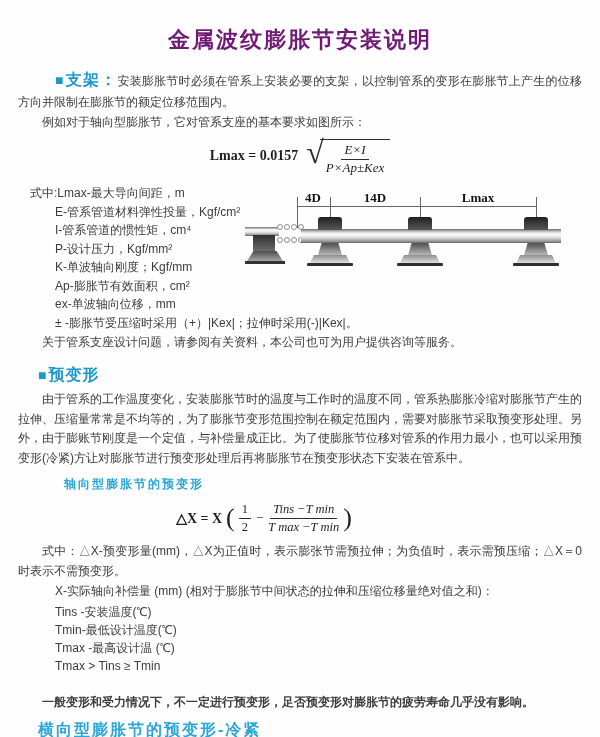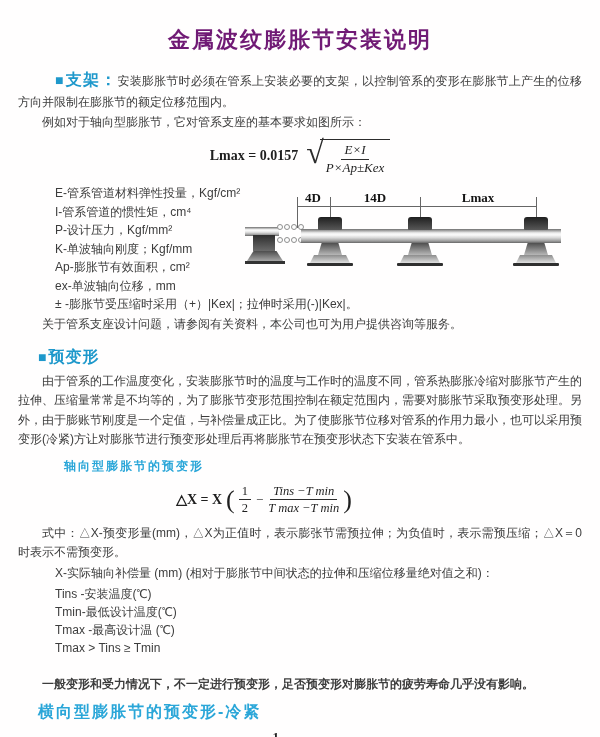--- a/index.html
+++ b/index.html
@@ -114,20 +114,21 @@
       <span class="sqrt-body">
         <span class="frac">
           <span class="num">E×I</span>
           <span class="den">P×Ap±Kex</span>
         </span>
       </span>
     </span>
   </div>
 
   <div class="defs">
+    <div class="def-line lead">式中:Lmax-最大导向间距，m</div>
     <div class="def-line">E-管系管道材料弹性投量，Kgf/cm²</div>
     <div class="def-line">I-管系管道的惯性矩，cm⁴</div>
     <div class="def-line">P-设计压力，Kgf/mm²</div>
     <div class="def-line">K-单波轴向刚度；Kgf/mm</div>
     <div class="def-line">Ap-膨胀节有效面积，cm²</div>
     <div class="def-line">ex-单波轴向位移，mm</div>
     <div class="def-line">± -膨胀节受压缩时采用（+）|Kex|；拉伸时采用(-)|Kex|。</div>
   </div>
 
   <p class="para p-closing">关于管系支座设计问题，请参阅有关资料，本公司也可为用户提供咨询等服务。</p>

